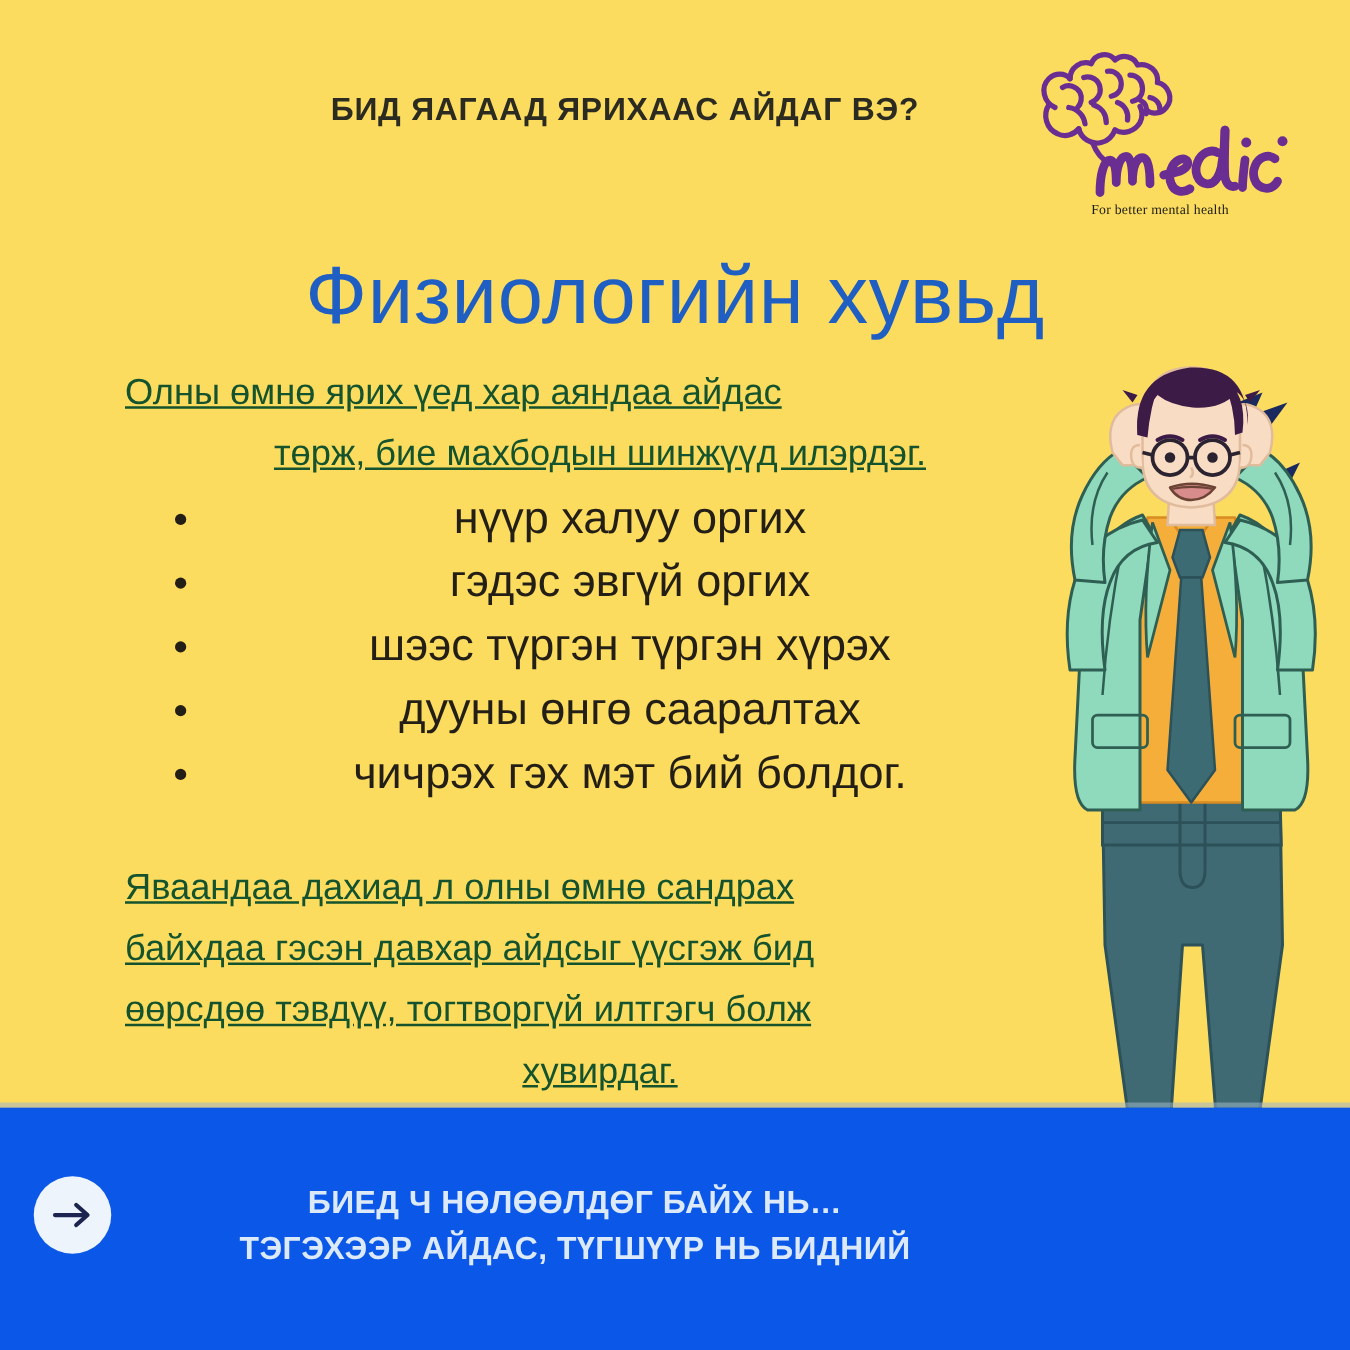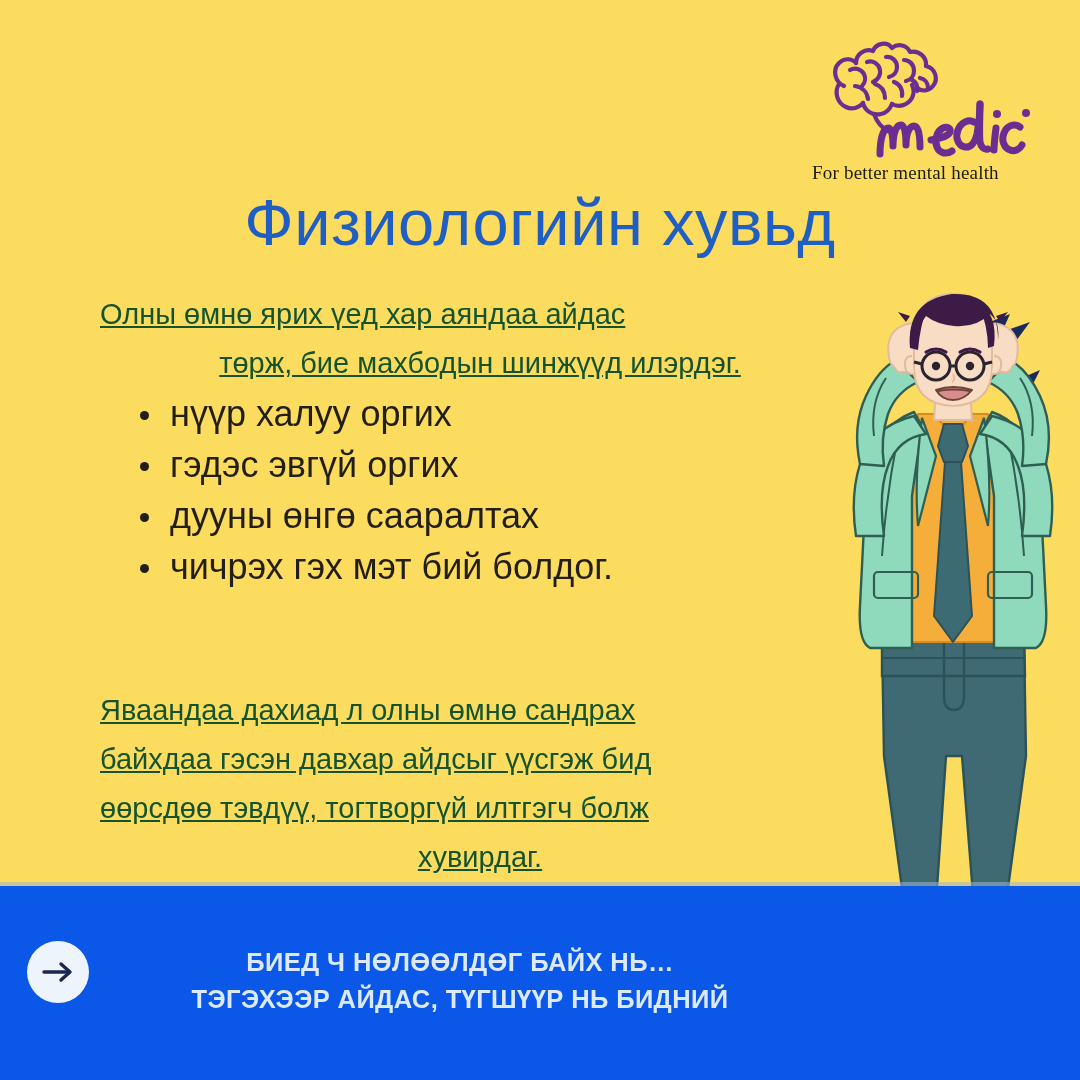--- a/index.html
+++ b/index.html
@@ -62,30 +62,31 @@
     top: 40px;
     width: 232px;
     height: 140px;
   }
   #logo-mark { position: absolute; left: 8px; top: 0px; }
   #logo-word { position: absolute; left: 62px; top: 58px; }
   #logo-tagline {
     position: absolute;
     left: 0; top: 122px;
     width: 232px;
+    text-align: center;
     font-family: "Liberation Serif", "DejaVu Serif", serif;
-    font-size: 19px;
+    font-size: 11px;
     color: #1b1b16;
     letter-spacing: .2px;
   }
 
   
   #title {
     position: absolute;
-    left: 0; top: 185px;
+    left: 0; top: 198px;
     width: 1080px;
     text-align: center;
     font-size: 65px;
     font-weight: 400;
     color: #1f5fc4;
     letter-spacing: .5px;
   }
 
   
   .body-para {
@@ -104,20 +105,21 @@
   .body-para .lastline { text-align: center; }
 
   #bullet-list {
     position: absolute;
     left: 138px;
     top: 388px;
     margin: 0;
     padding: 0;
     list-style: none;
     width: 700px;
+    text-align: center;
   }
   #bullet-list li {
     position: relative;
     padding-left: 32px;
     font-size: 36px;
     line-height: 51px;
     color: #231f16;
   }
   #bullet-list li::before {
     content: "";
@@ -171,20 +173,21 @@
     height: 105px;
   }
 </style>
 </head>
 <body>
 
 <div id="poster">
 
   <div id="yellow-bg"></div>
 
+  <div id="kicker">БИД ЯАГААД ЯРИХААС АЙДАГ ВЭ?</div>
 
   <div id="logo">
     <svg id="logo-mark" width="130" height="100" viewBox="0 0 130 100">
       <g fill="none" stroke="#6a2d91" stroke-width="4.2" stroke-linecap="round" stroke-linejoin="round">
         <path d="M24 46c-9-4-12-16-5-23 5-5 13-5 17 0"></path>
         <path d="M36 23c0-9 9-15 17-12 3-8 14-10 19-3 6-5 15-3 18 4 9-2 17 5 16 14"></path>
         <path d="M106 26c9 2 13 13 7 20-4 5-11 6-16 2"></path>
         <path d="M19 44c-5 8-2 19 7 23 6 3 13 1 17-4"></path>
         <path d="M43 63c2 8 10 13 18 11 5-1 9-5 11-10"></path>
         <path d="M72 64c7 4 16 1 20-6 2-4 2-9 0-13"></path>
@@ -220,20 +223,21 @@
   <div id="title">Физиологийн хувьд</div>
 
   <div id="para-intro" class="body-para">
     <div>Олны өмнө ярих үед хар аяндаа айдас</div>
     <div class="lastline">төрж, бие махбодын шинжүүд илэрдэг.</div>
   </div>
 
   <ul id="bullet-list">
     <li>нүүр халуу оргих</li>
     <li>гэдэс эвгүй оргих</li>
+    <li>шээс түргэн түргэн хүрэх</li>
     <li>дууны өнгө сааралтах</li>
     <li>чичрэх гэх мэт бий болдог.</li>
   </ul>
 
   <div id="para-outro" class="body-para">
     <div>Яваандаа дахиад л олны өмнө сандрах</div>
     <div>байхдаа гэсэн давхар айдсыг үүсгэж бид</div>
     <div>өөрсдөө тэвдүү, тогтворгүй илтгэгч болж</div>
     <div class="lastline">хувирдаг.</div>
   </div>

